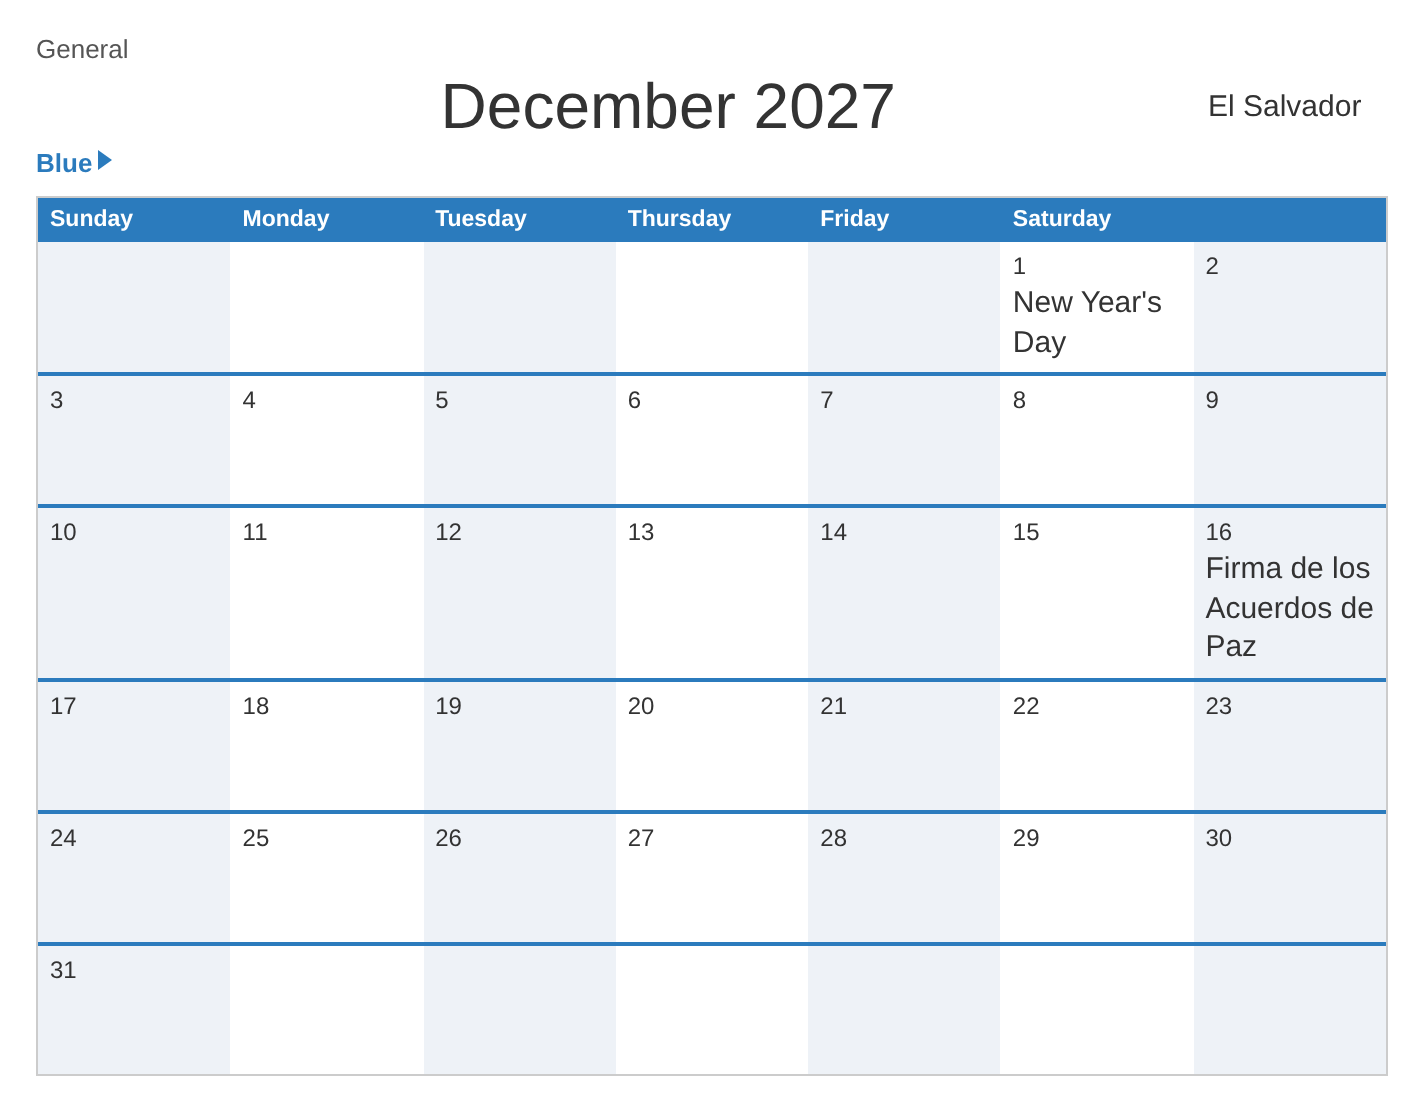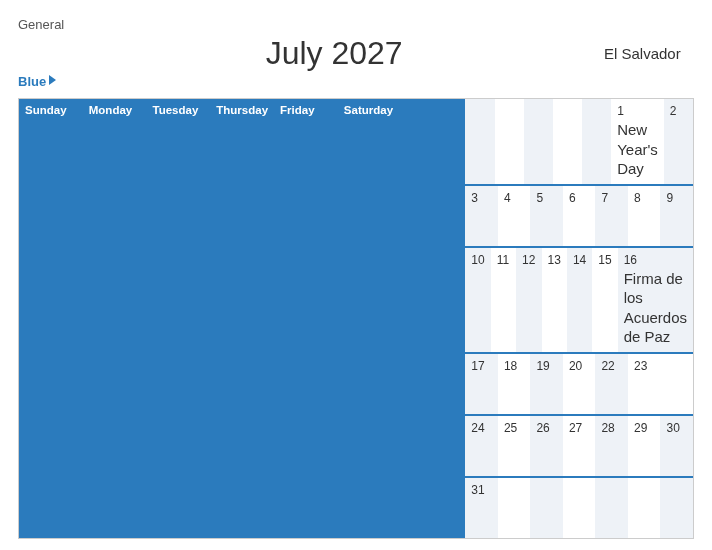--- a/index.html
+++ b/index.html
@@ -63,21 +63,21 @@
     .country-label {
       font-size: 15px;
       color: #333;
       min-width: 90px;
       text-align: left;
     }
     
     .calendar {
       flex: 1;
       display: flex;
-      flex-direction: row;
+      flex-direction: column;
       border: 1px solid #ccc;
     }
     .day-headers {
       display: grid;
       grid-template-columns: repeat(7, 1fr);
       background: #2b7bbd;
     }
     .day-header {
       color: #fff;
       font-size: 11.5px;
@@ -158,21 +158,21 @@
 <div class="page">
 
   <div class="header">
     <div class="logo">
       <span class="logo-general">General</span>
       <span class="logo-blue">
         <span>Blue</span>
         <span class="logo-triangle"></span>
       </span>
     </div>
-    <h1 class="calendar-title">July 2027</h1>
+    <h1 class="calendar-title">December 2027</h1>
     <div class="country-label">El Salvador</div>
   </div>
 
   <div class="calendar">
 
     <div class="day-headers">
     <div class="day-header">Sunday</div>
         <div class="day-header">Monday</div>
         <div class="day-header">Tuesday</div>
         <div class="day-header">Thursday</div>
@@ -249,20 +249,23 @@
           <div class="day-cell">
             <span class="day-number">18</span>
           </div>
           <div class="day-cell">
             <span class="day-number">19</span>
           </div>
           <div class="day-cell">
             <span class="day-number">20</span>
           </div>
           <div class="day-cell">
+            <span class="day-number">21</span>
+          </div>
+          <div class="day-cell">
             <span class="day-number">22</span>
           </div>
           <div class="day-cell">
             <span class="day-number">23</span>
           </div>
         </div>
         <div class="week-row">
           <div class="day-cell">
             <span class="day-number">24</span>
           </div>

